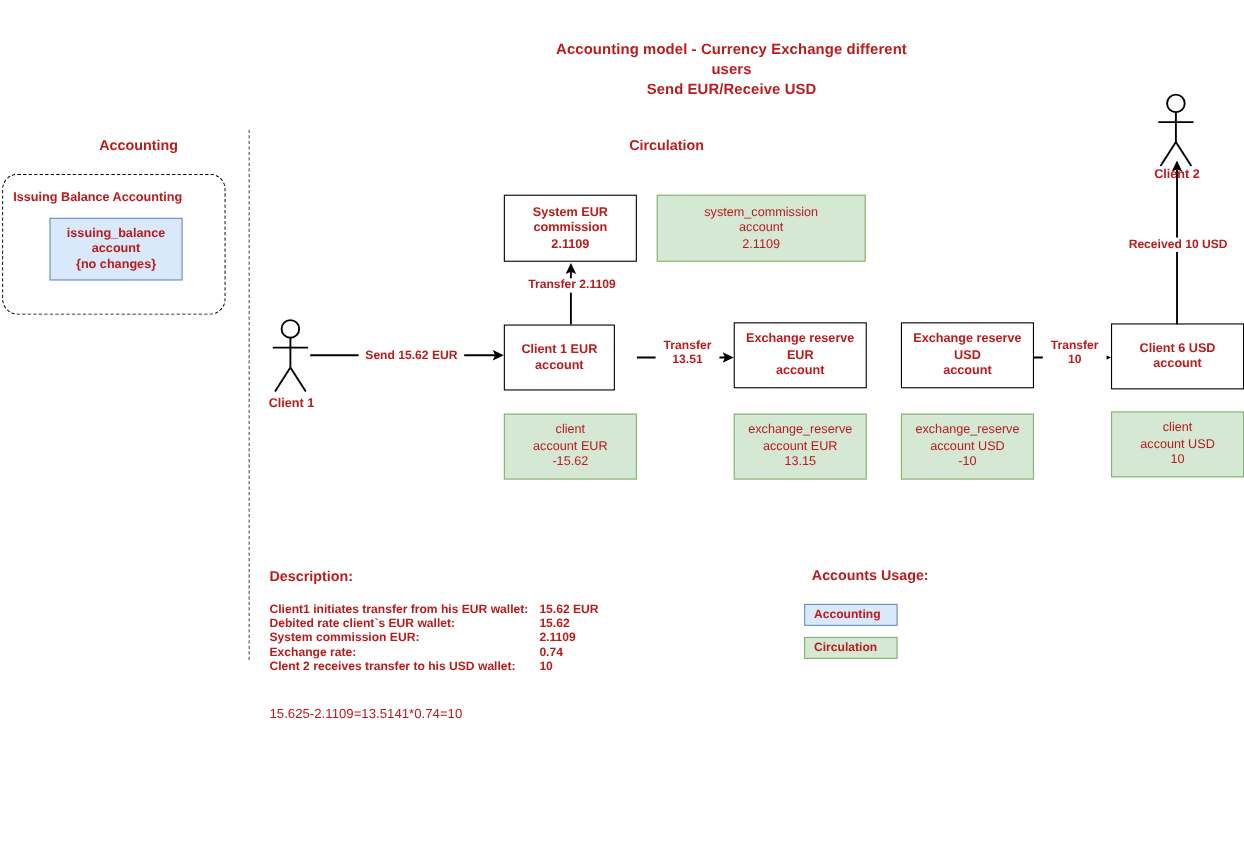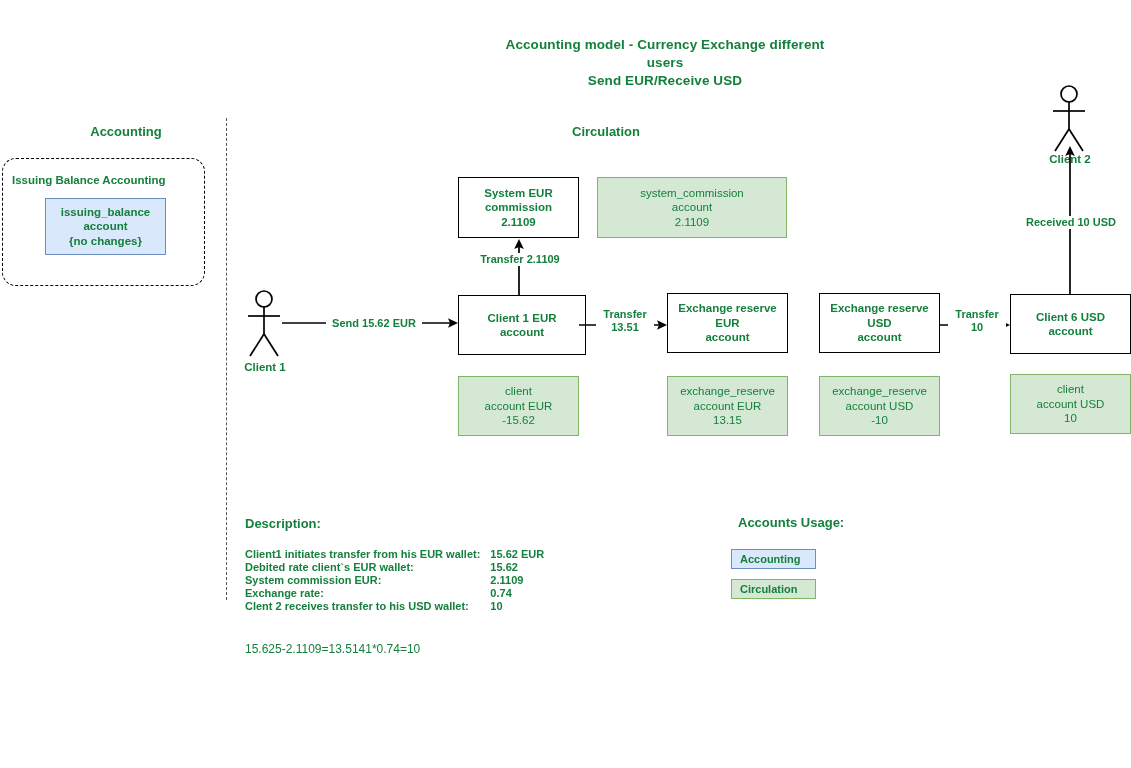--- a/index.html
+++ b/index.html
@@ -6,21 +6,21 @@
     margin: 0;
     padding: 0;
     background: #ffffff;
   }
   #canvas {
     position: relative;
     width: 1131px;
     height: 768px;
     background: #ffffff;
     font-family: "Liberation Sans", sans-serif;
-    color: #15803d;
+    color: #b91c1c;
     overflow: hidden;
   }
   .abs { position: absolute; }
 
   
   .diagram-title {
     text-align: center;
     font-weight: bold;
     font-size: 13.5px;
     line-height: 18px;
@@ -164,21 +164,21 @@
     <line x1="21" y1="44" x2="35" y2="66" stroke="#000000" stroke-width="1.7"></line>
   </svg>
   <div class="abs actor-label" style="left:224px; top:361px; width:82px;">Client 1</div>
 
   <svg class="abs" style="left:282px; top:316px; width:178px; height:14px;">
     <line x1="0" y1="7" x2="168" y2="7" stroke="#000000" stroke-width="1.7"></line>
     <path d="M 176 7 L 166 2.2 L 168 7 L 166 11.8 Z" fill="#000000"></path>
   </svg>
   <div class="abs edge-label" style="left:326px; top:317px; width:96px;">Send 15.62 EUR</div>
 
-  <div class="abs box box-white" style="left:458px; top:295px; width:128px; height:60px;">Client 1 EUR
+  <div class="abs box box-white" style="left:458px; top:295px; width:101px; height:60px;">Client 1 EUR
 account</div>
 
   <div class="abs box box-white" style="left:667px; top:293px; width:121px; height:60px;">Exchange reserve
 EUR
 account</div>
 
   <div class="abs box box-white" style="left:819px; top:293px; width:121px; height:60px;">Exchange reserve
 USD
 account</div>
 

